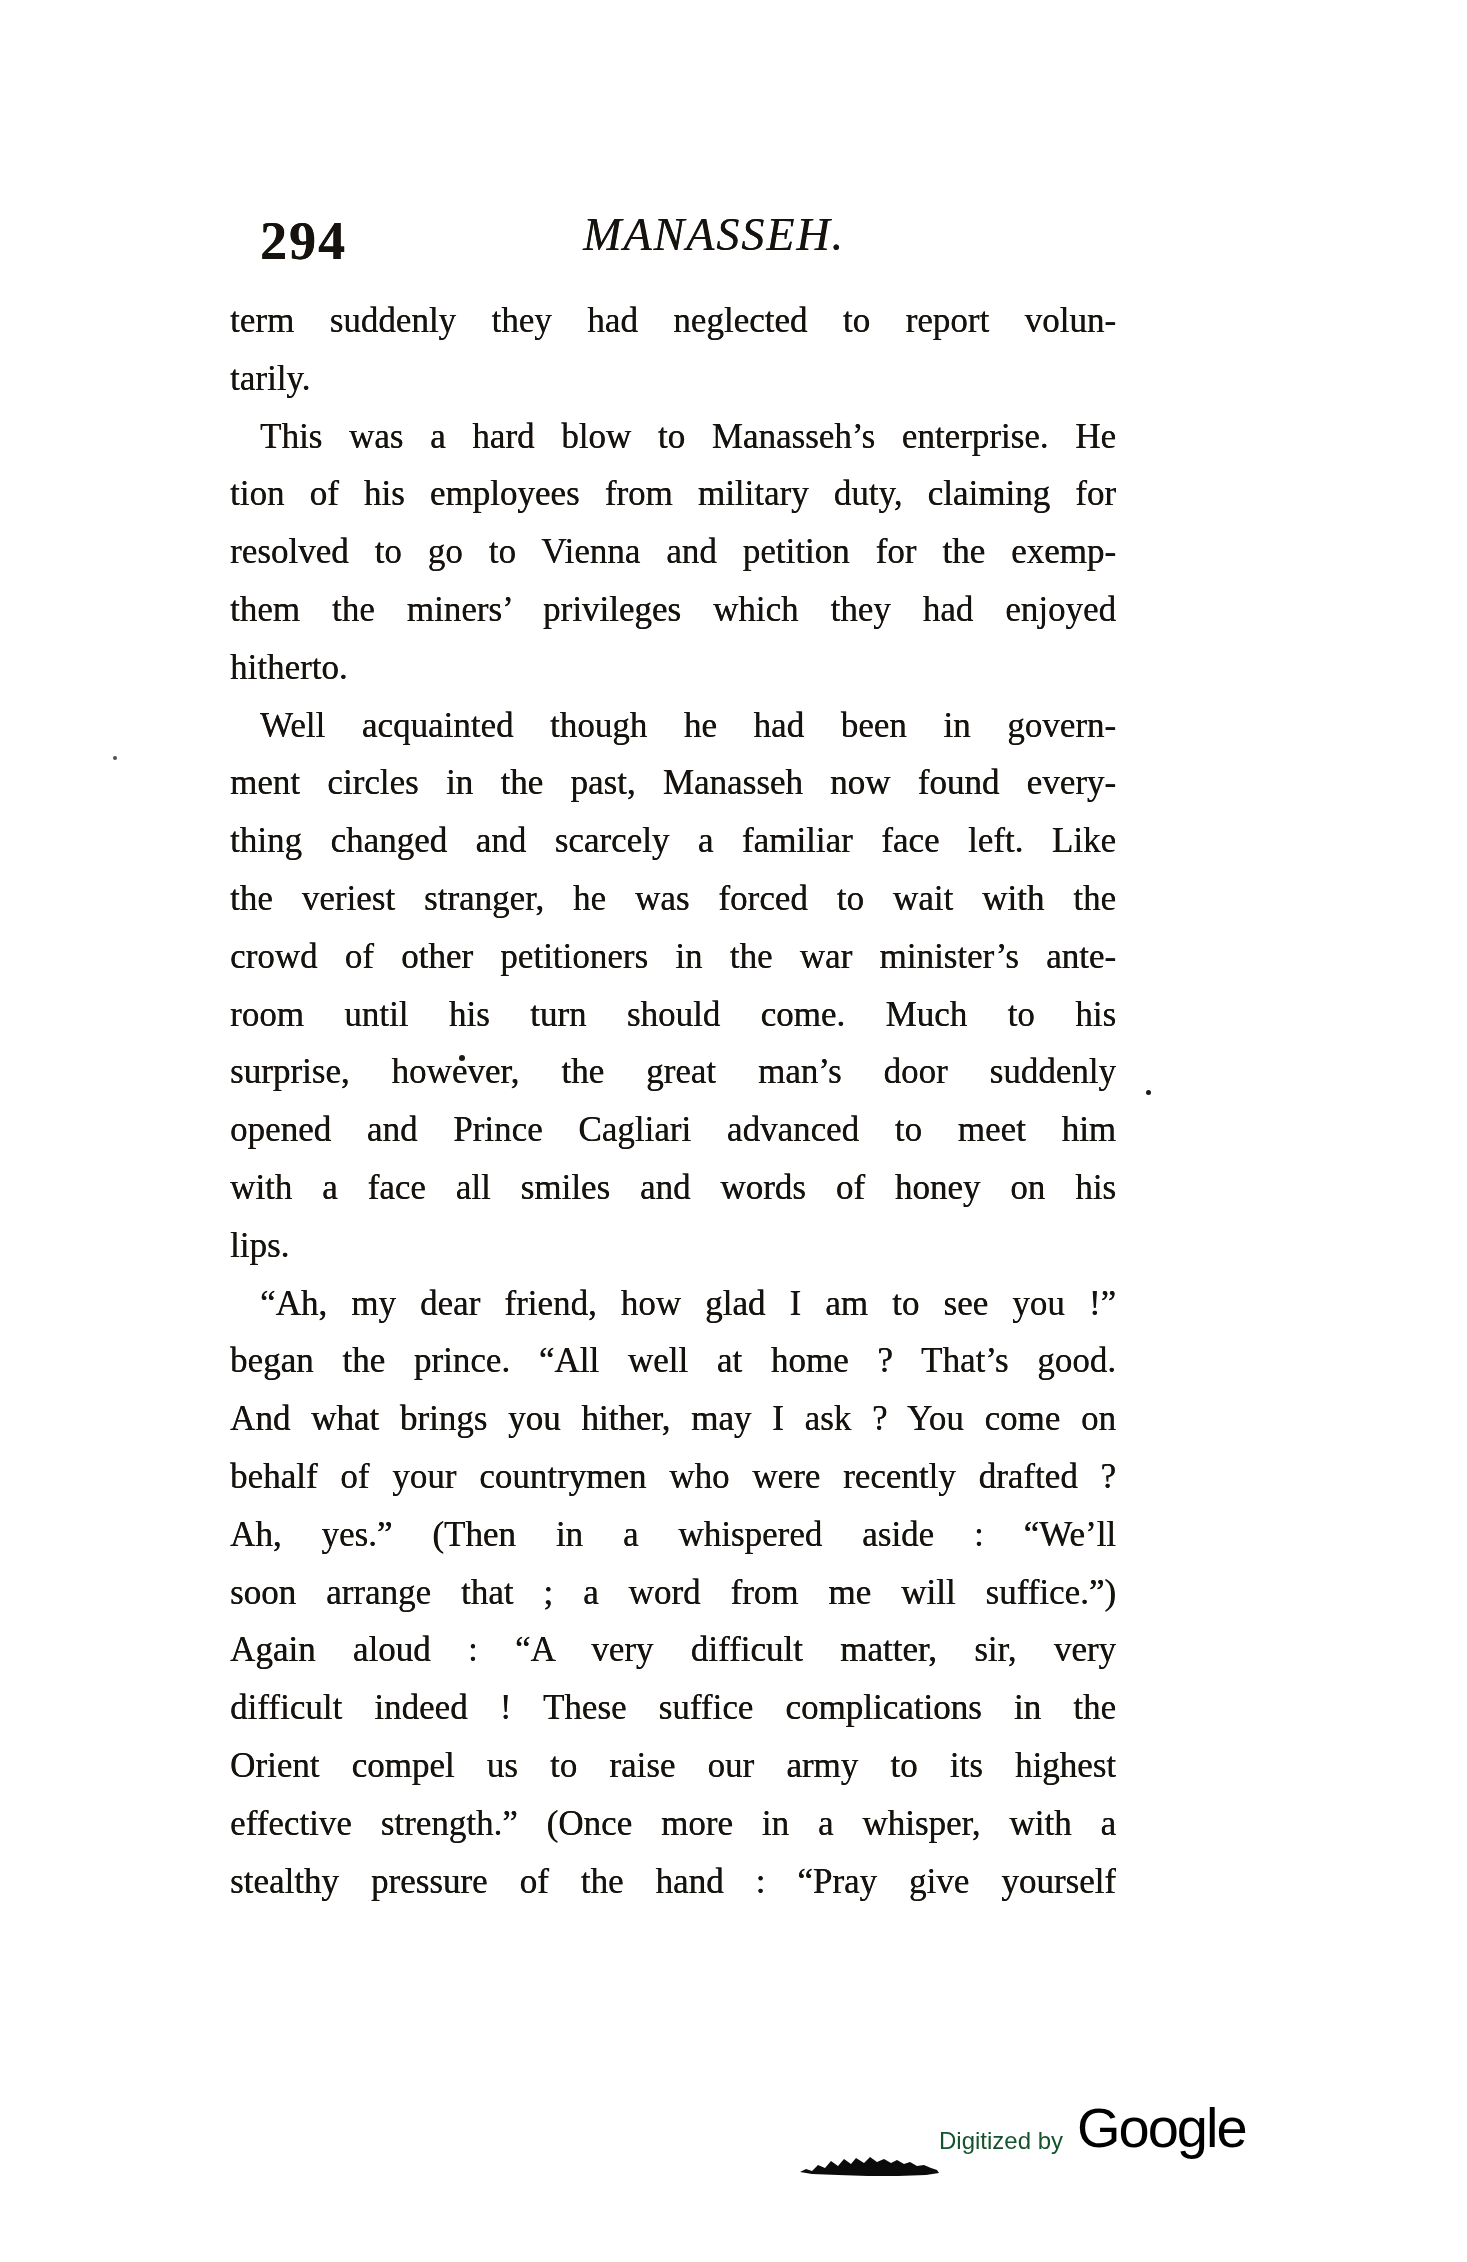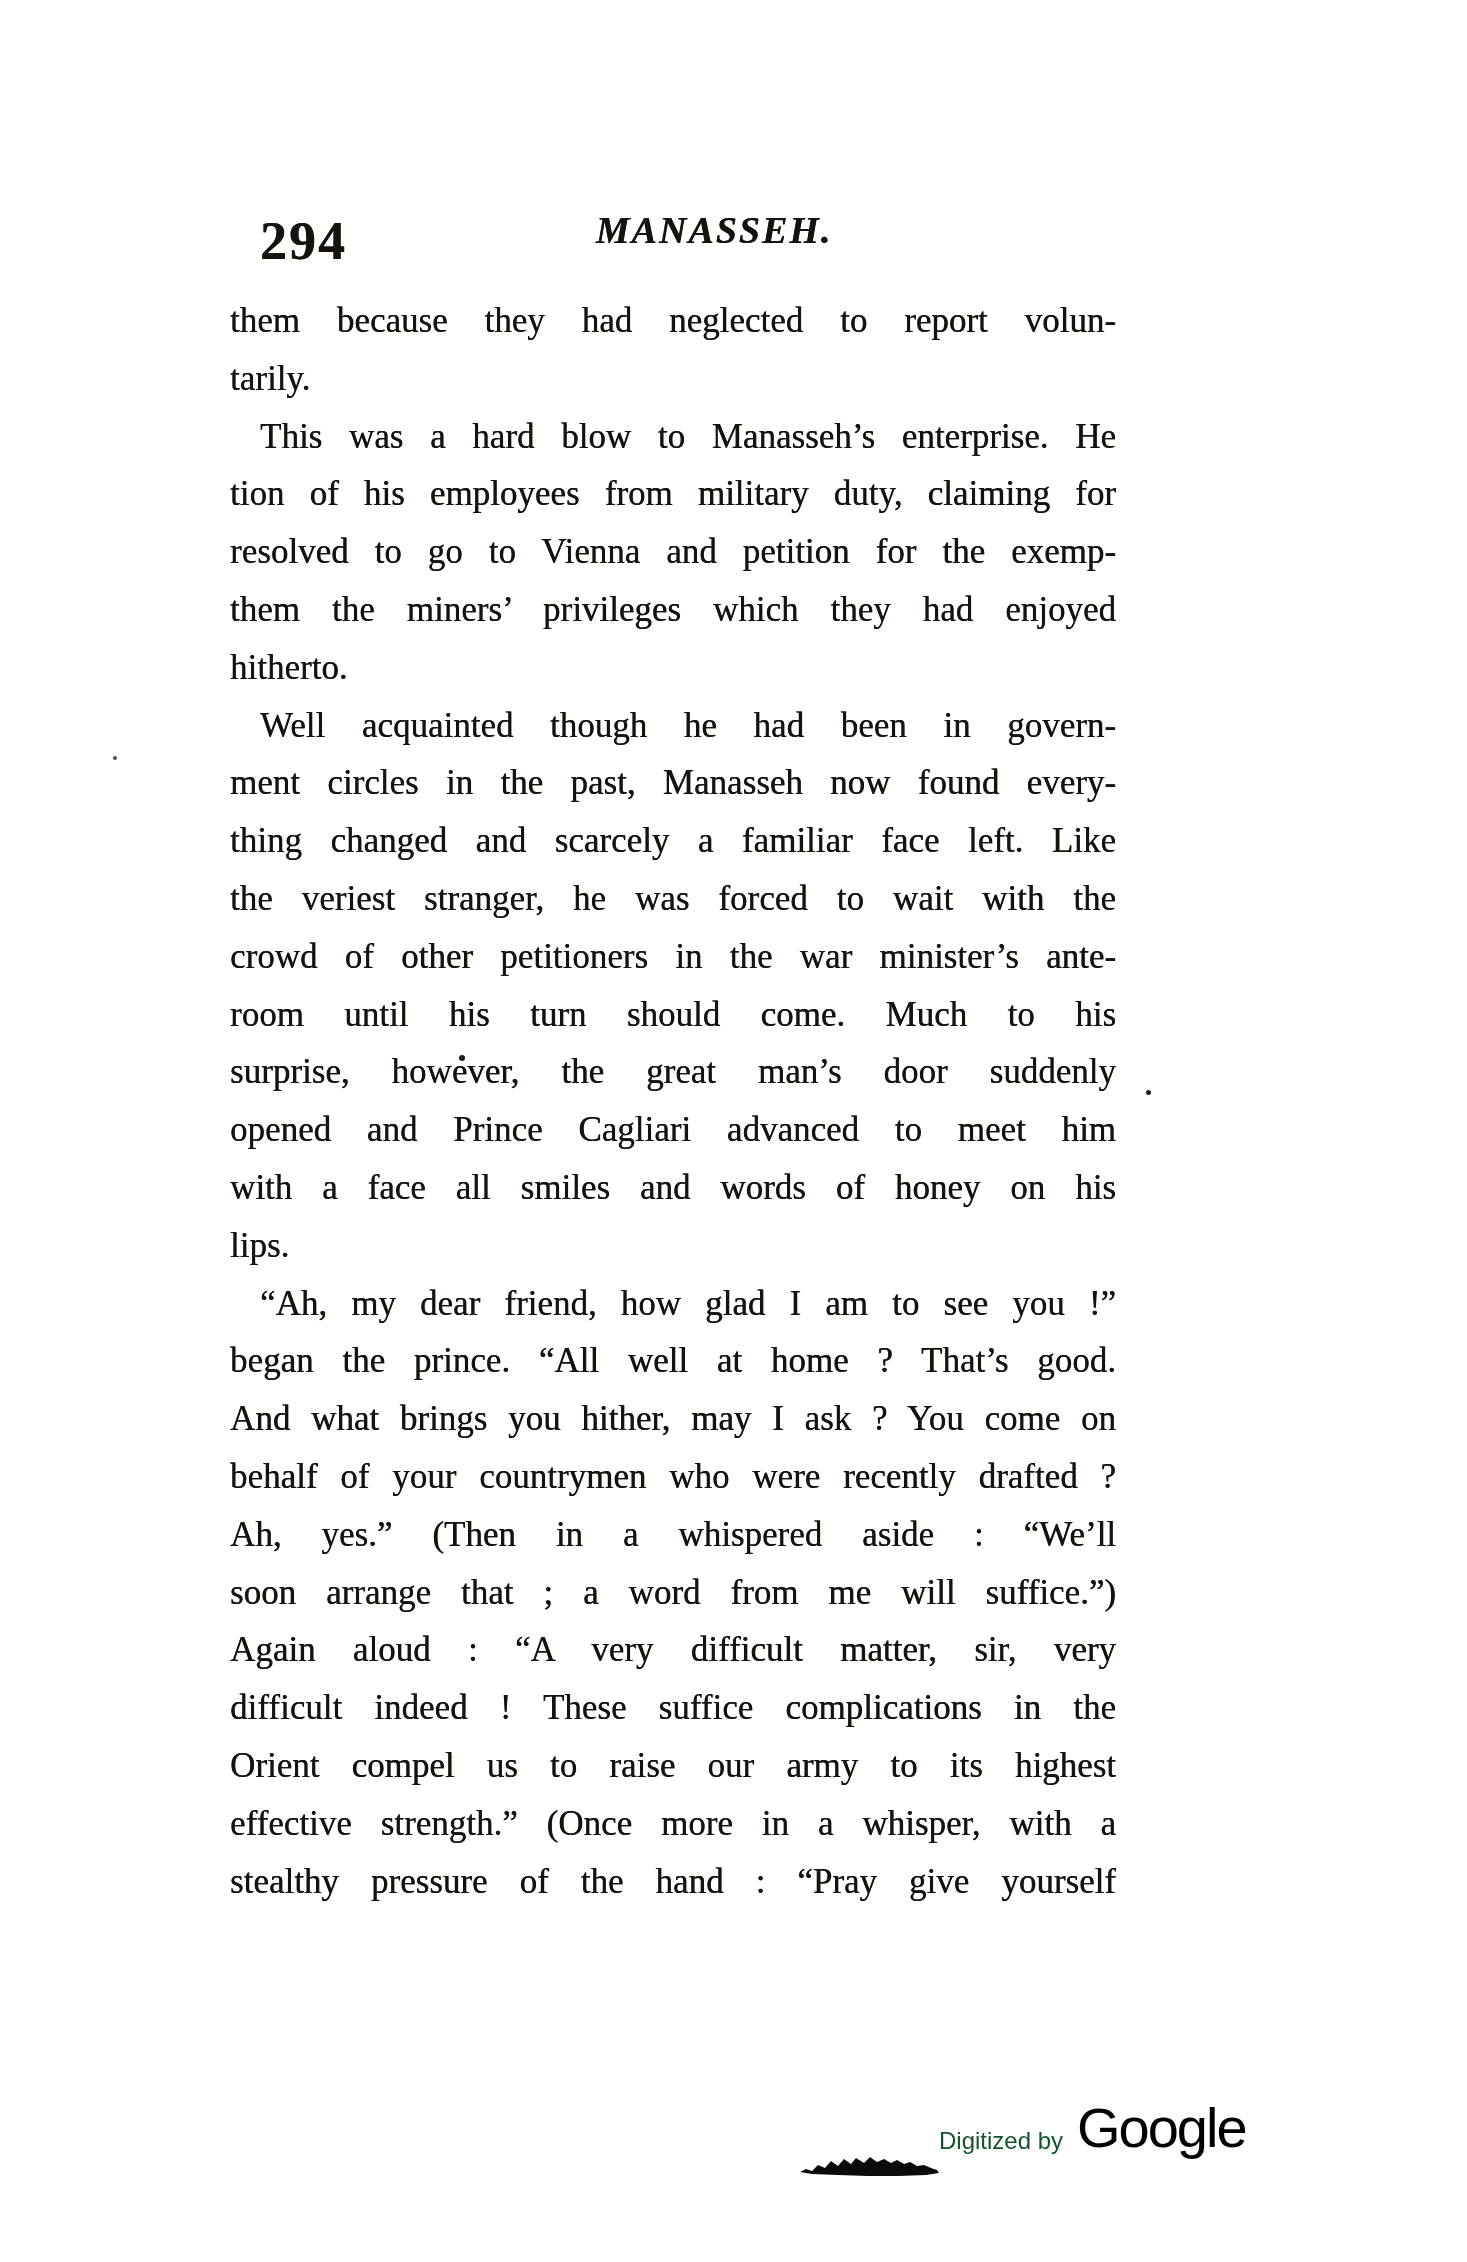--- a/index.html
+++ b/index.html
@@ -12,22 +12,22 @@
     overflow:hidden;
     text-shadow:0.35px 0 0 currentColor; 
   }
   .pagenum{
     position:absolute;left:260px;top:210px;
     font-size:54px;font-weight:700;letter-spacing:2px;
   }
   .runhead{
     position:absolute;left:714px;top:208px;
     transform:translateX(-50%);
-    font-style:italic;font-weight:700;
-    font-size:38px;letter-spacing:2px;
+    font-style:italic;font-weight:400;
+    font-size:46px;letter-spacing:2px;
   }
   .bodytext{
     position:absolute;left:230px;top:292px;width:886px;
     font-size:35px;
   }
   .line{
     height:57.8px;line-height:57.8px;
     text-align:justify;
     text-align-last:justify;
     overflow:hidden;
@@ -53,21 +53,21 @@
 </style>
 </head>
 <body>
 
 <div class="page">
 
   <div class="pagenum">294</div>
   <div class="runhead">MANASSEH.</div>
 
   <div class="bodytext">
-    <div class="line">them because they had neglected to report volun-</div>
+    <div class="line">term suddenly they had neglected to report volun-</div>
     <div class="line l">tarily.</div>
     <div class="line ind">This was a hard blow to Manasseh’s enterprise.  He</div>
     <div class="line">tion of his employees from military duty, claiming for</div>
     <div class="line">resolved to go to Vienna and petition for the exemp-</div>
     <div class="line">them the miners’ privileges which they had enjoyed</div>
     <div class="line l">hitherto.</div>
     <div class="line ind">Well acquainted though he had been in govern-</div>
     <div class="line">ment circles in the past, Manasseh now found every-</div>
     <div class="line">thing changed and scarcely a familiar face left.  Like</div>
     <div class="line">the veriest stranger, he was forced to wait with the</div>

